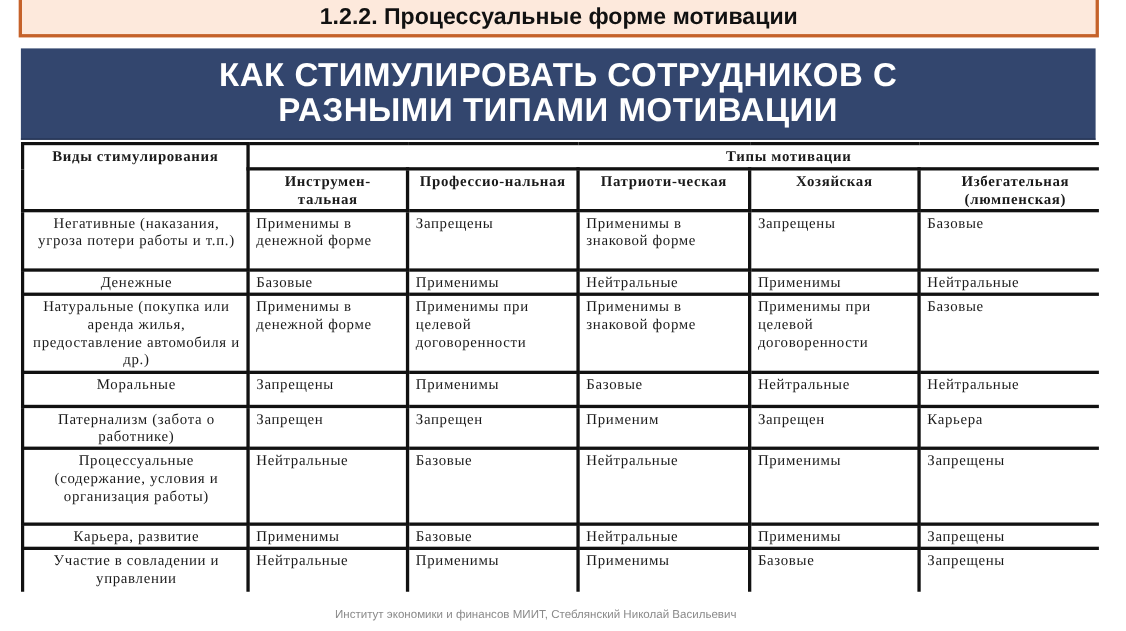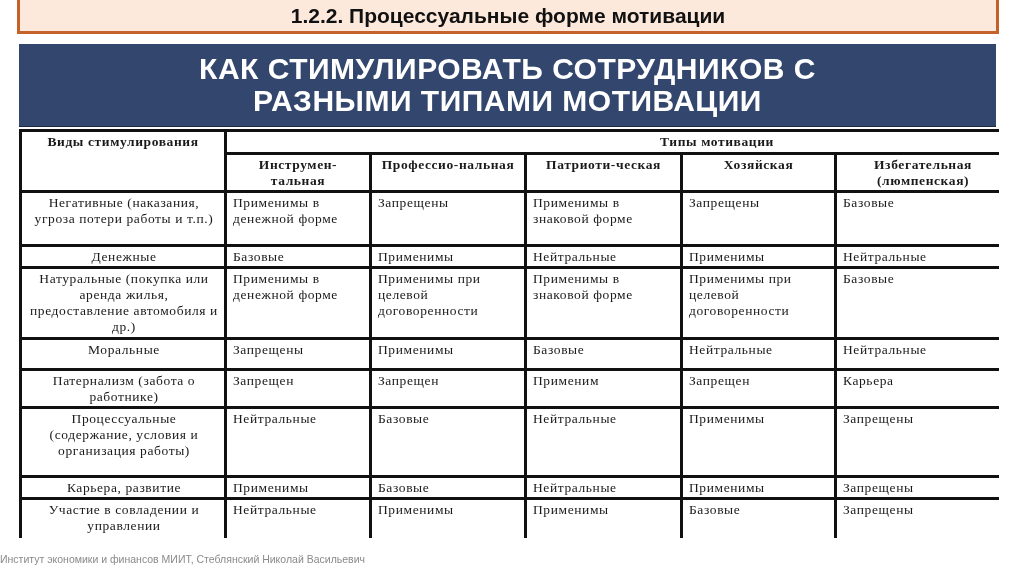--- a/index.html
+++ b/index.html
@@ -42,21 +42,21 @@
       margin-left: 43px;
     }
     table.motiv th { font-weight: bold; text-align: center; }
     table.motiv td { font-weight: normal; text-align: left; }
     table.motiv td.rowhead { text-align: center; padding-left: 8px; }
     .h-group { height: 17px; line-height: 14px; padding-top: 2px; }
     .h-group .h-group-text { display: inline-block; padding-left: 198px; }
     .h-kinds { vertical-align: top; padding-top: 6px; }
     .h-sub { height: 33px; }
     .footer {
-      position: absolute; left: 0; top: 553px; width: 940px; 
+      position: absolute; left: 17px; top: 553px; width: 940px; text-align: center;
       font-family: "Liberation Sans", sans-serif; font-size: 10.5px; color: #8a8a8a;
     }
   </style>
 </head>
 <body>
 
 <div class="slide-title">
   <span>1.2.2. Процессуальные форме мотивации</span>
 </div>
 

